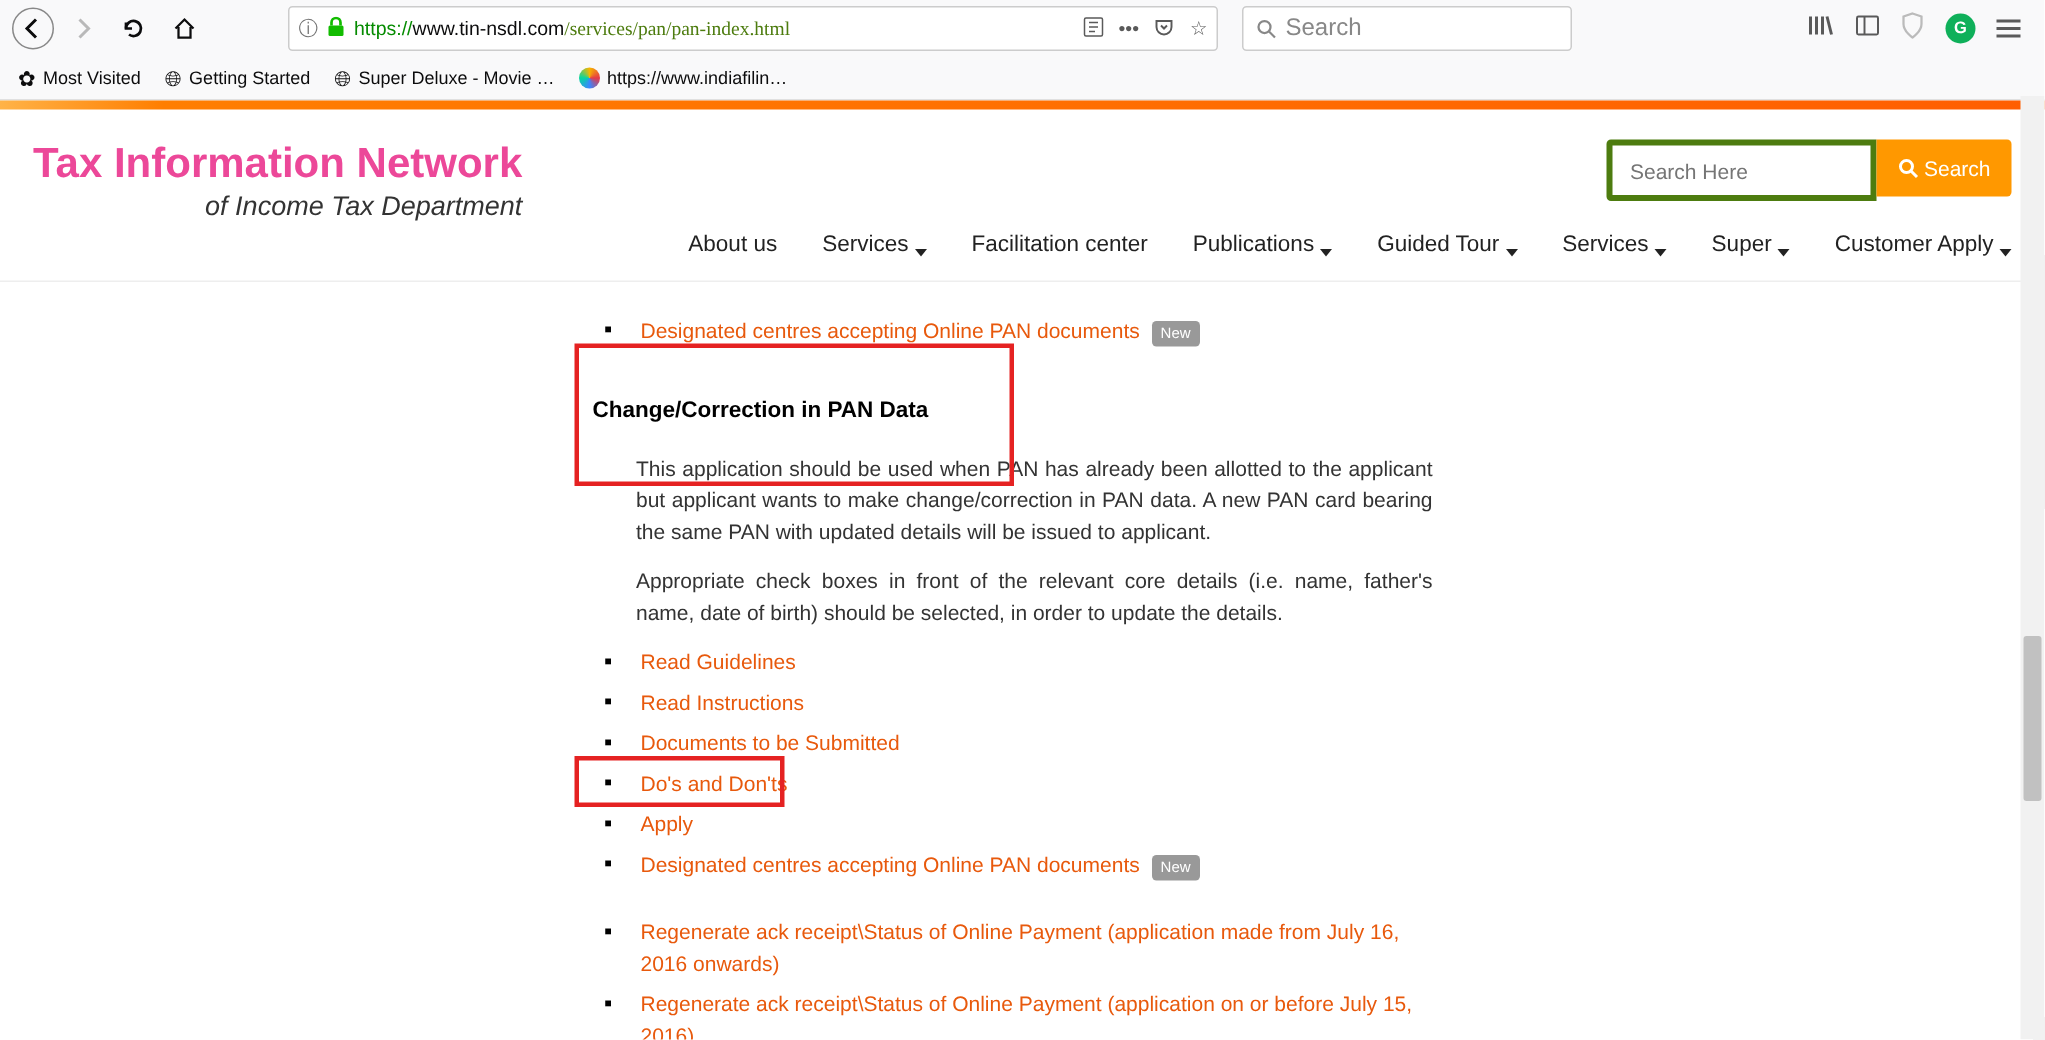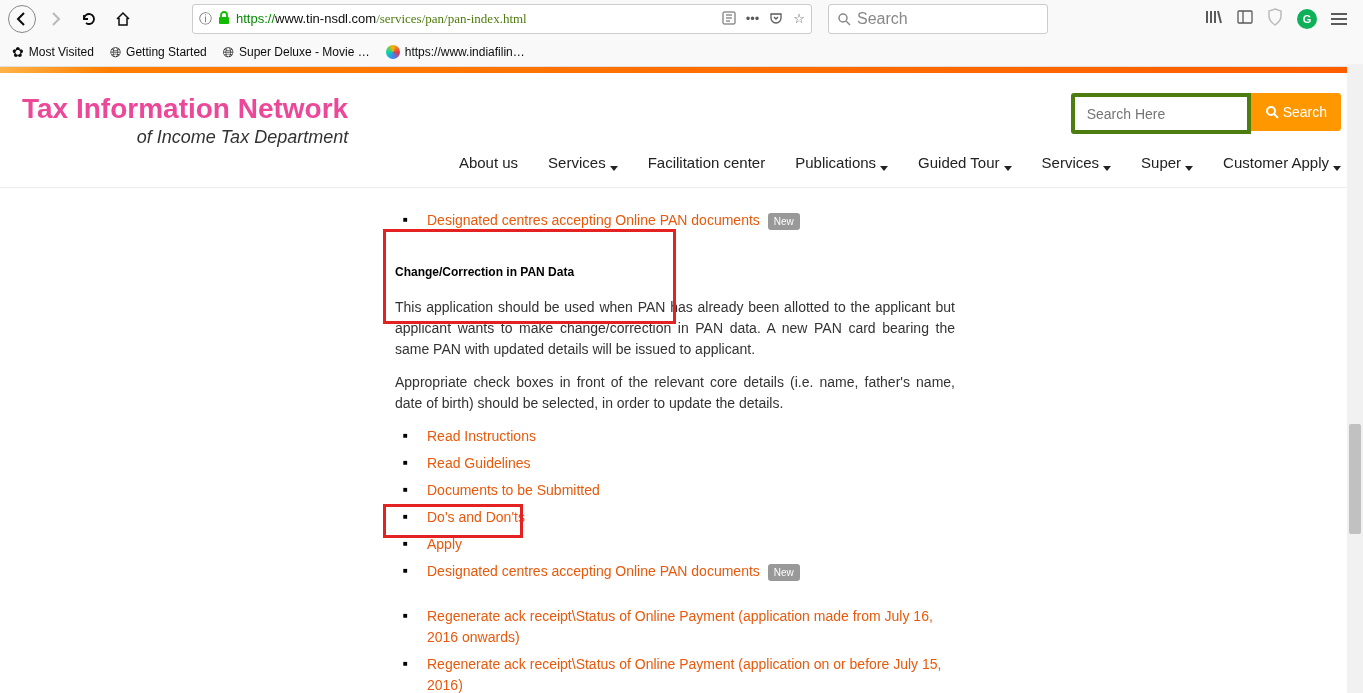--- a/index.html
+++ b/index.html
@@ -43,22 +43,22 @@
 .site-search { display: flex; margin-bottom: 20px; }
 .site-search input { width: 180px; height: 41px; border: 4px solid #4d7c0f; border-radius: 3px 0 0 3px; padding: 0 12px; font-size: 14px; outline: none; }
 .site-search button { height: 38px; border: none; background: #ff9800; color: #fff; padding: 0 14px; border-radius: 0 3px 3px 0; font-size: 14px; cursor: pointer; display: flex; align-items: center; gap: 4px; }
 .main-nav { display: flex; gap: 30px; font-size: 15px; color: #222; padding-bottom: 16px; }
 .nav-item { cursor: pointer; display: flex; align-items: flex-end; gap: 4px; }
 .caret { display: inline-block; width: 0; height: 0; border-left: 4px solid transparent; border-right: 4px solid transparent; border-top: 5px solid #222; }
 
 
 .content-area { display: flex; }
 .content { margin-left: 395px; max-width: 560px; padding-top: 10px; color: #333; font-size: 14px; line-height: 1.5; }
-.content h3 { font-size: 12px; font-weight: bold; margin: 32px 0 16px; color: #000; }
-.content p { text-align: justify; margin-bottom: 12px; }
+.content h3 { font-size: 15px; font-weight: bold; margin: 32px 0 16px; color: #000; }
+.content p { text-align: justify; margin-bottom: 12px; margin-left: 29px; }
 .content ul { list-style: none; padding-left: 24px; margin: 12px 0; }
 .content ul li { position: relative; padding-left: 8px; margin: 6px 0; color: #333; }
 .content ul li::before { content: "■"; position: absolute; left: -16px; color: #000; font-size: 8px; top: 4px; }
 .content ul li a { color: #e8590c; text-decoration: none; }
 .new-badge { display: inline-block; background: #999; color: #fff; font-size: 10px; padding: 1px 6px; border-radius: 3px; margin-left: 4px; }
 
 
 .redbox { position: absolute; border: 3px solid #e52222; pointer-events: none; }
 .redbox1 { left: 383px; top: 229px; width: 293px; height: 95px; }
 .redbox2 { left: 383px; top: 504px; width: 140px; height: 34px; }
@@ -223,22 +223,22 @@
 
 <div class="content-area">
   <div class="content">
     <ul>
       <li><a href="#">Designated centres accepting Online PAN documents</a> <span class="new-badge">New</span></li>
     </ul>
     <h3>Change/Correction in PAN Data</h3>
     <p>This application should be used when PAN has already been allotted to the applicant but applicant wants to make change/correction in PAN data. A new PAN card bearing the same PAN with updated details will be issued to applicant.</p>
     <p>Appropriate check boxes in front of the relevant core details (i.e. name, father's name, date of birth) should be selected, in order to update the details.</p>
     <ul>
+      <li><a href="#">Read Guidelines</a></li>
       <li><a href="#">Read Instructions</a></li>
-      <li><a href="#">Read Guidelines</a></li>
       <li><a href="#">Documents to be Submitted</a></li>
       <li><a href="#">Do's and Don'ts</a></li>
       <li><a href="#">Apply</a></li>
       <li><a href="#">Designated centres accepting Online PAN documents</a> <span class="new-badge">New</span></li>
     </ul>
     <ul style="margin-top:24px;">
       <li><a href="#">Regenerate ack receipt\Status of Online Payment (application made from July 16, 2016 onwards)</a></li>
       <li><a href="#">Regenerate ack receipt\Status of Online Payment (application on or before July 15, 2016)</a></li>
     </ul>
   </div>

